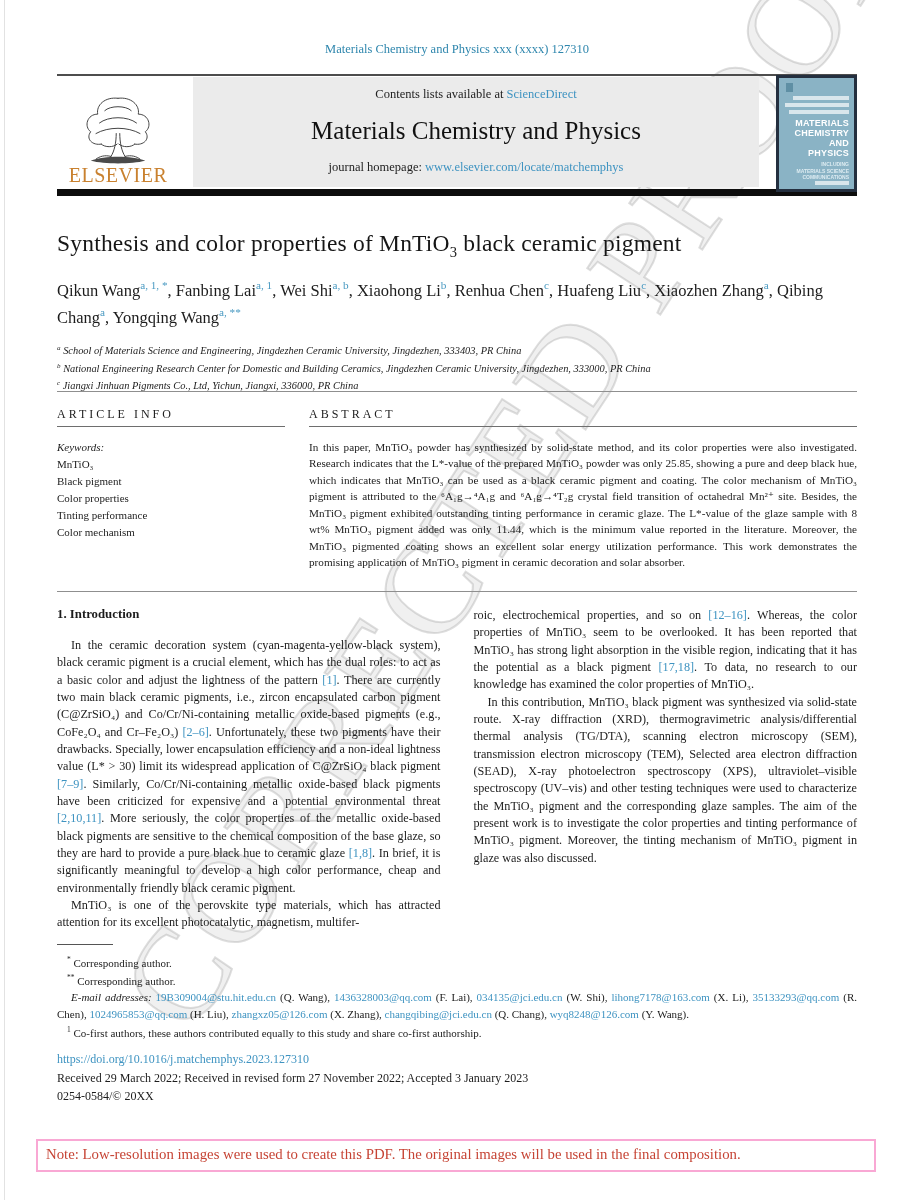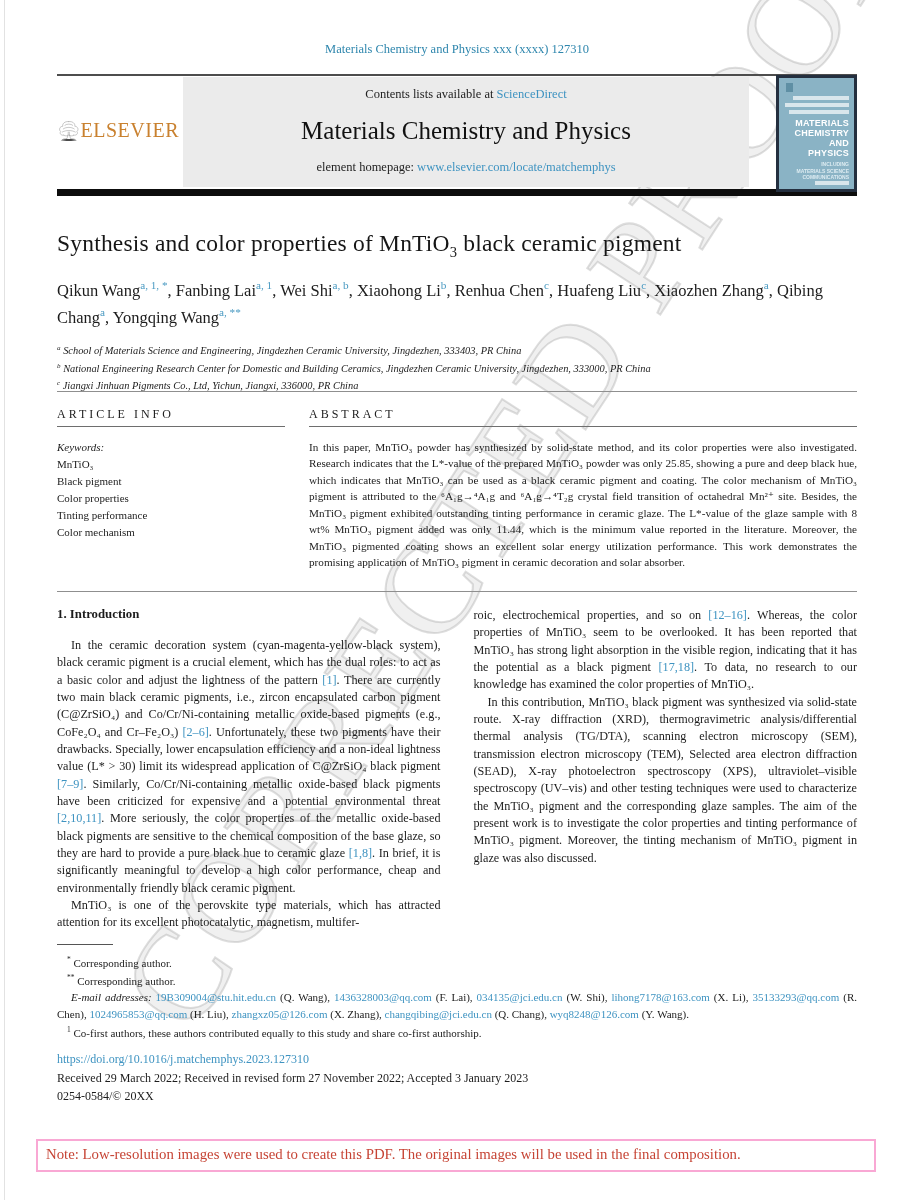--- a/index.html
+++ b/index.html
@@ -21,23 +21,23 @@
 
   .abs { position:absolute; z-index:1; }
 
   
   .pagehead { top:42px; left:57px; width:800px; text-align:center; font-size:12.5px; color:#2e86ad; }
 
   
   .banner { top:74px; left:57px; width:800px; }
   .banner-rule { height:2px; background:#4d4d4d; }
   .banner-row { display:flex; height:110px; margin-top:1px; position:relative; }
-  .logo-box { width:122px; display:flex; flex-direction:row; align-items:center; justify-content:flex-end; padding-bottom:2px;font-family:Liberation Serif, serif; }
+  .logo-box { width:122px; display:flex; flex-direction:column; align-items:center; justify-content:flex-end; padding-bottom:2px;font-family:Liberation Serif, serif; }
   .logo-text { font-size:20px; color:#c9812f; letter-spacing:0.5px; line-height:1; margin-top:-2px; }
-  .masthead { width:566px; margin-left:4px; background:#ebebeb; display:flex; flex-direction:column; justify-content:space-between; text-align:center; padding:10px 4px 12px; }
+  .masthead { width:566px; margin-left:14px; background:#ebebeb; display:flex; flex-direction:column; justify-content:space-between; text-align:center; padding:10px 4px 12px; }
   .contents-line, .homepage-line { font-size:12.5px; color:#222; }
   .journal-name { font-size:25px; color:#111; }
   .lnk { color:#3e93c1; }
   .banner-bar { height:7px; background:#0d0d0d; margin-top:2px; }
 
   
   .cover { position:absolute; right:0; top:-2px; width:81px; height:117px; background:#8ab3c5; border:3px solid #242f3f; padding:5px 5px 4px; display:flex; flex-direction:column; font-family:"Liberation Sans","DejaVu Sans",sans-serif; }
   .cover-mark { width:7px; height:9px; background:#5f8fa4; margin-left:2px; margin-bottom:4px; }
   .cover-bars { display:flex; flex-direction:column; align-items:flex-end; gap:3px; margin-bottom:4px; }
   .cover-bars .bar { height:4px; background:#d9e6ec; }
@@ -115,21 +115,21 @@
           <path d="M14 77 C30 71 60 71 76 77 C60 81 30 81 14 77 Z" fill="#4a4a4a"></path>
         </svg>
         <div class="logo-text">ELSEVIER</div>
       </div>
       <div class="masthead">
         <div class="contents-line">
           <span>Contents lists available at </span><span class="lnk">ScienceDirect</span>
         </div>
         <div class="journal-name">Materials Chemistry and Physics</div>
         <div class="homepage-line">
-          <span>element homepage: </span><span class="lnk">www.elsevier.com/locate/matchemphys</span>
+          <span>journal homepage: </span><span class="lnk">www.elsevier.com/locate/matchemphys</span>
         </div>
       </div>
       <div class="cover">
         <div class="cover-mark"></div>
         <div class="cover-bars">
           <div class="bar b1"></div>
             <div class="bar b2"></div>
             <div class="bar b3"></div>
         </div>
         <div class="cover-title">

